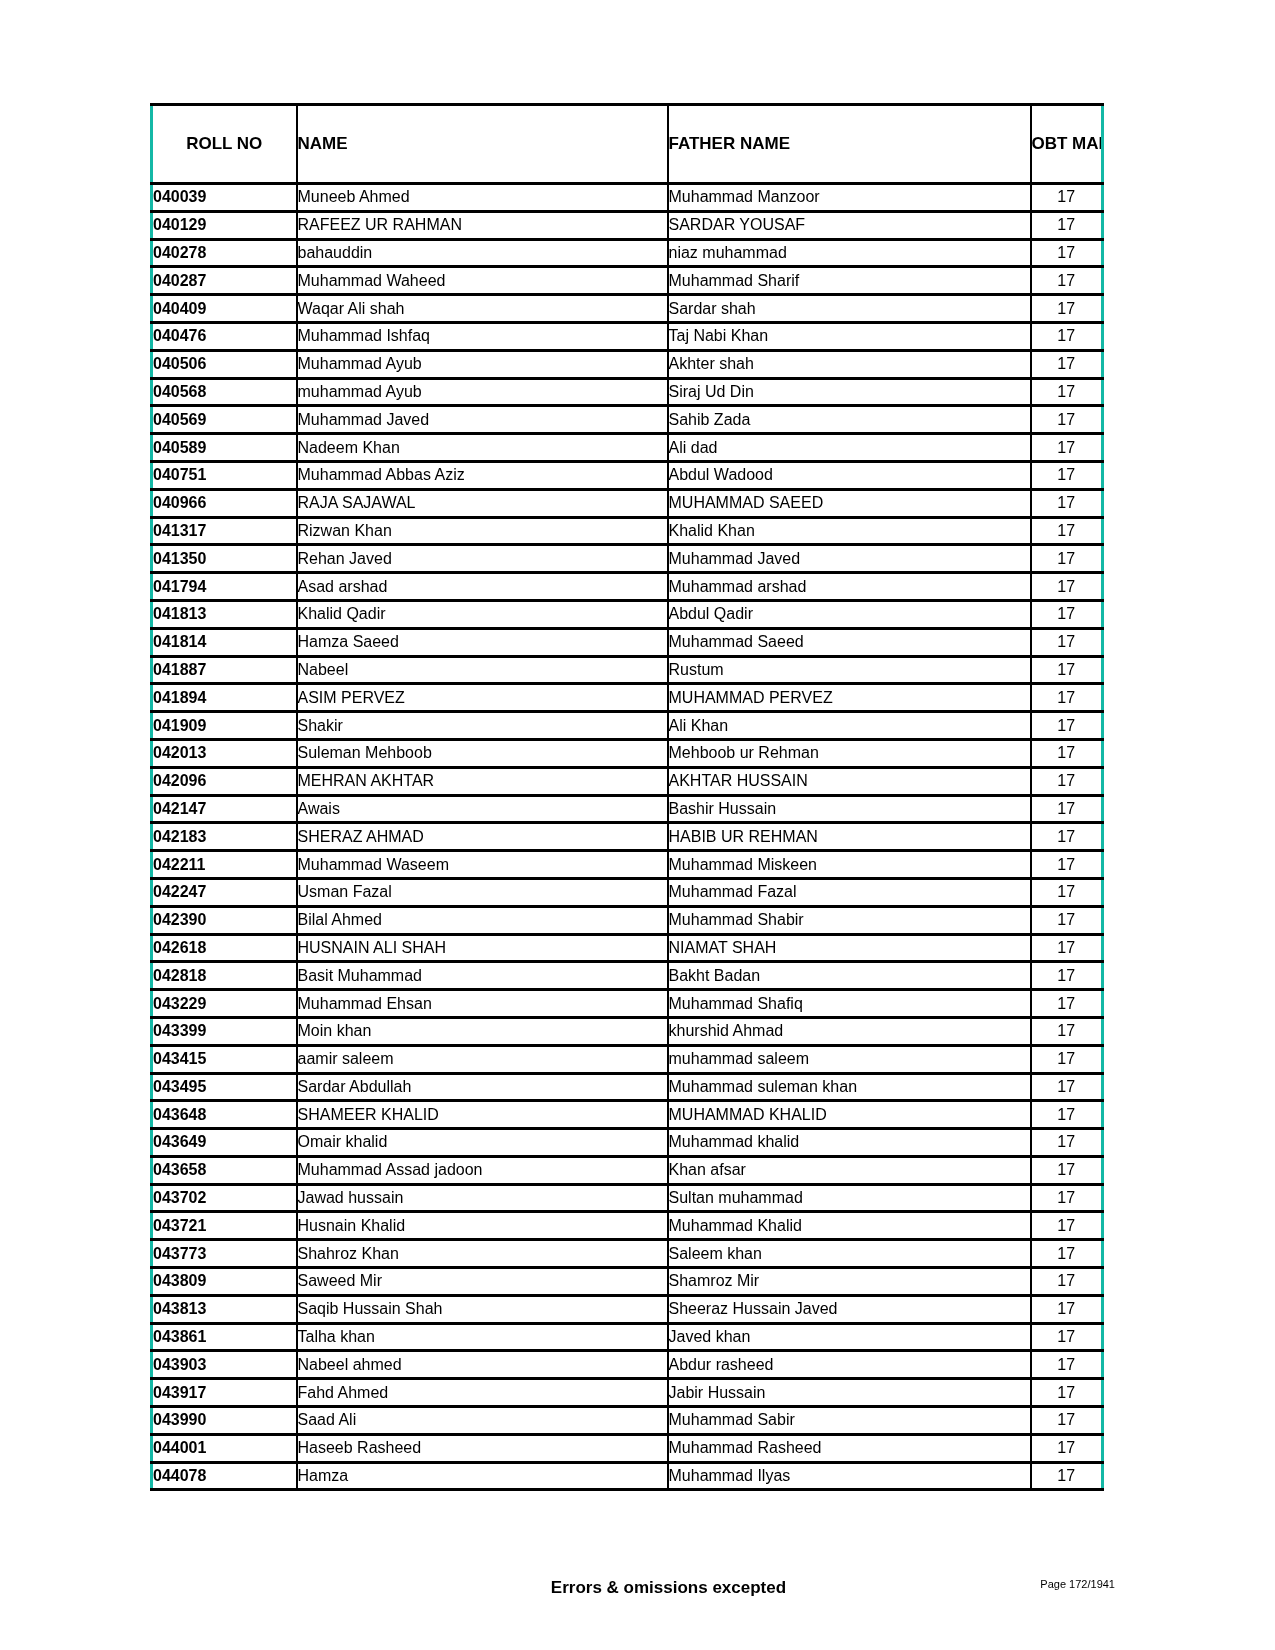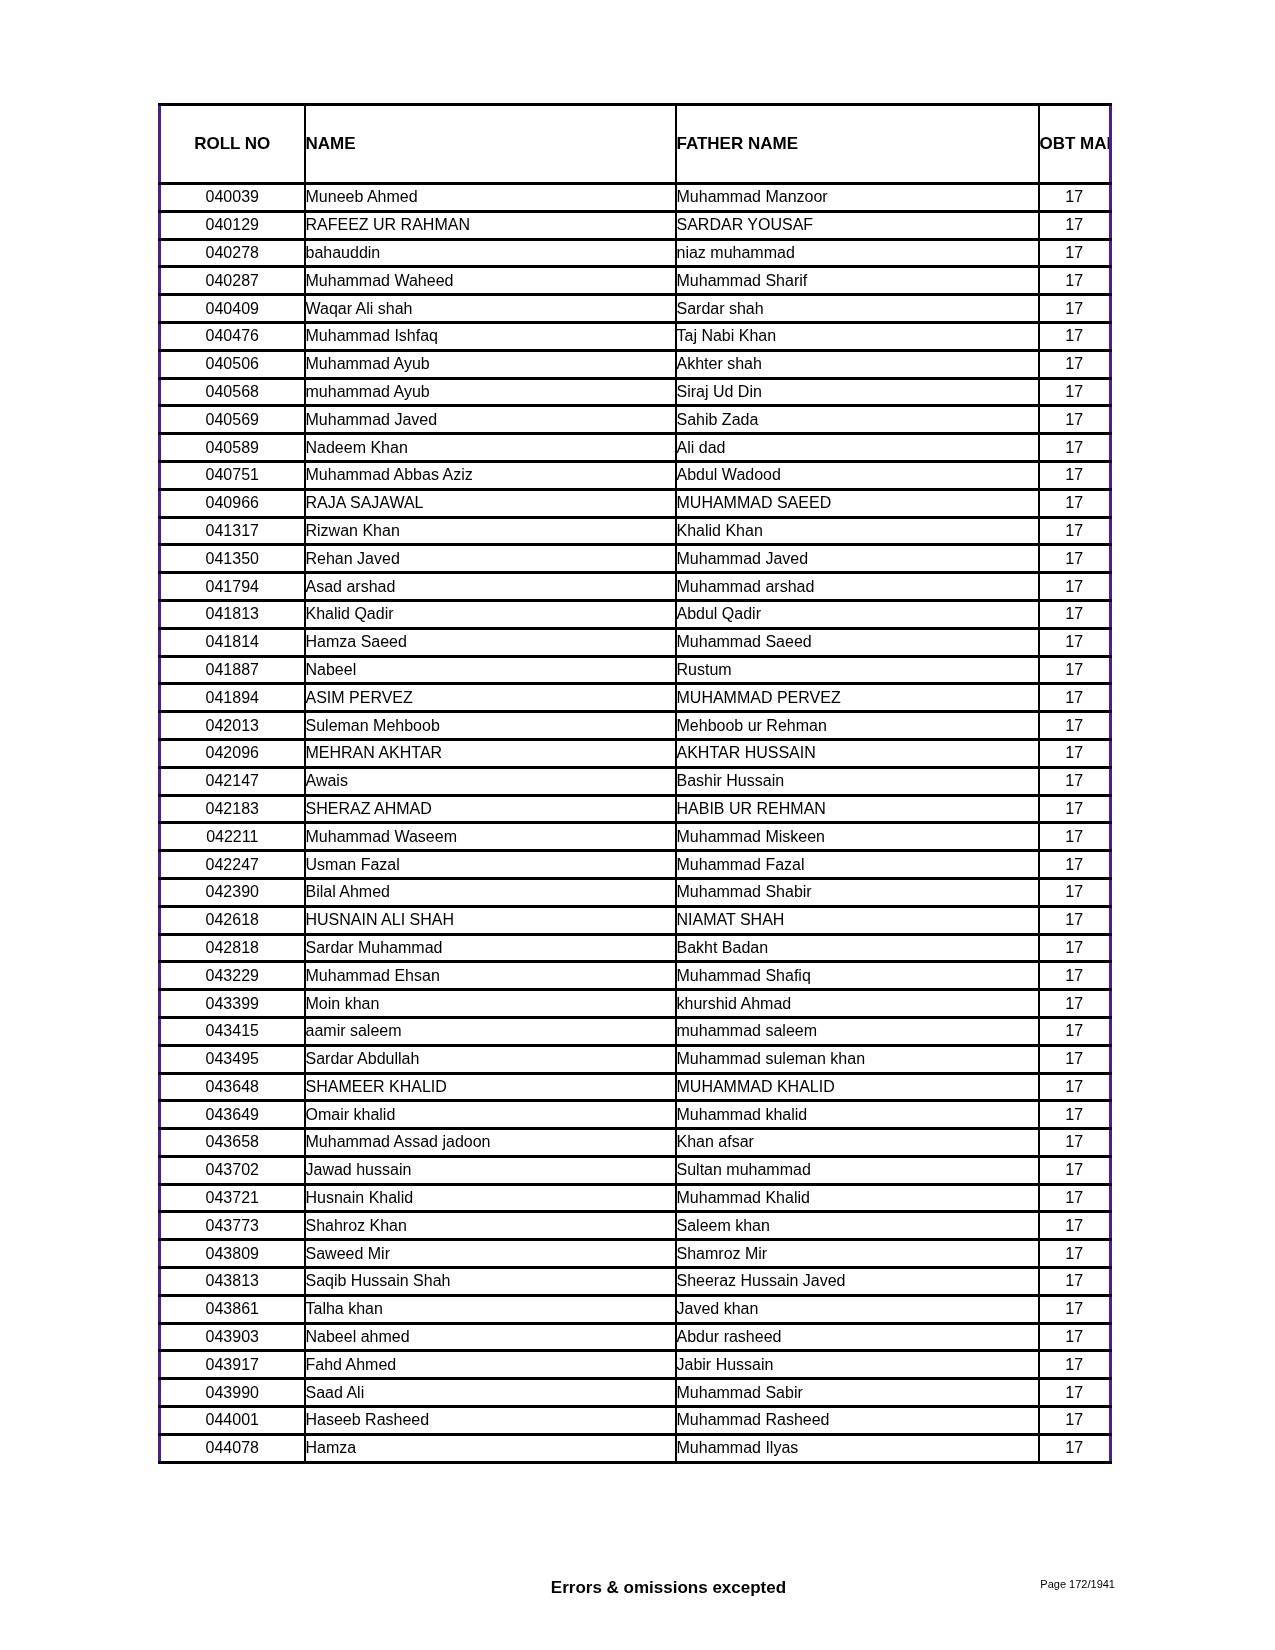--- a/index.html
+++ b/index.html
@@ -7,26 +7,26 @@
     position: relative;
     width: 1275px;
     height: 1650px;
     background: #ffffff;
     font-family: "Liberation Sans", sans-serif;
     color: #000000;
     overflow: hidden;
   }
   table.results {
     position: absolute;
-    left: 158px;
+    left: 150px;
     top: 103px;
     width: 951px;
     border-collapse: collapse;
     table-layout: fixed;
-    border: 3px solid #4c1d95;
+    border: 3px solid #14b8a6;
   }
   table.results th, table.results td {
     border-top: 3px solid #000;
     border-bottom: 3px solid #000;
     border-left: 2px solid #000;
     border-right: 2px solid #000;
     padding: 0;
     vertical-align: middle;
     overflow: hidden;
     white-space: nowrap;
@@ -34,21 +34,21 @@
   table.results thead th {
     height: 76px;
     font-size: 17px;
     font-weight: bold;
     line-height: 1.15;
   }
   th.col-roll  { text-align: center; }
   th.col-name, th.col-father { text-align: left; padding-left: 5px; margin-left: 41px; }
   th.col-marks { text-align: center; white-space: normal; }
   table.results tbody td { height: 24.8px; font-size: 16px; }
-  td.col-roll   { text-align: center; font-weight: normal; }
+  td.col-roll   { text-align: left; font-weight: bold; }
   td.col-name   { text-align: left; padding-left: 6px; }
   td.col-father { text-align: left; padding-left: 6px; }
   td.col-marks  { text-align: center; }
   .footer-note {
     position: absolute;
     top: 1578px;
     left: 0;
     width: 100%;
     text-align: center;
     font-size: 17px;
@@ -192,20 +192,26 @@
           <td class="col-father">Rustum</td>
           <td class="col-marks">17</td>
         </tr>
         <tr>
           <td class="col-roll">041894</td>
           <td class="col-name">ASIM PERVEZ</td>
           <td class="col-father">MUHAMMAD PERVEZ</td>
           <td class="col-marks">17</td>
         </tr>
         <tr>
+          <td class="col-roll">041909</td>
+          <td class="col-name">Shakir</td>
+          <td class="col-father">Ali Khan</td>
+          <td class="col-marks">17</td>
+        </tr>
+        <tr>
           <td class="col-roll">042013</td>
           <td class="col-name">Suleman Mehboob</td>
           <td class="col-father">Mehboob ur Rehman</td>
           <td class="col-marks">17</td>
         </tr>
         <tr>
           <td class="col-roll">042096</td>
           <td class="col-name">MEHRAN AKHTAR</td>
           <td class="col-father">AKHTAR HUSSAIN</td>
           <td class="col-marks">17</td>
@@ -241,21 +247,21 @@
           <td class="col-marks">17</td>
         </tr>
         <tr>
           <td class="col-roll">042618</td>
           <td class="col-name">HUSNAIN ALI SHAH</td>
           <td class="col-father">NIAMAT SHAH</td>
           <td class="col-marks">17</td>
         </tr>
         <tr>
           <td class="col-roll">042818</td>
-          <td class="col-name">Sardar Muhammad</td>
+          <td class="col-name">Basit Muhammad</td>
           <td class="col-father">Bakht Badan</td>
           <td class="col-marks">17</td>
         </tr>
         <tr>
           <td class="col-roll">043229</td>
           <td class="col-name">Muhammad Ehsan</td>
           <td class="col-father">Muhammad Shafiq</td>
           <td class="col-marks">17</td>
         </tr>
         <tr>

